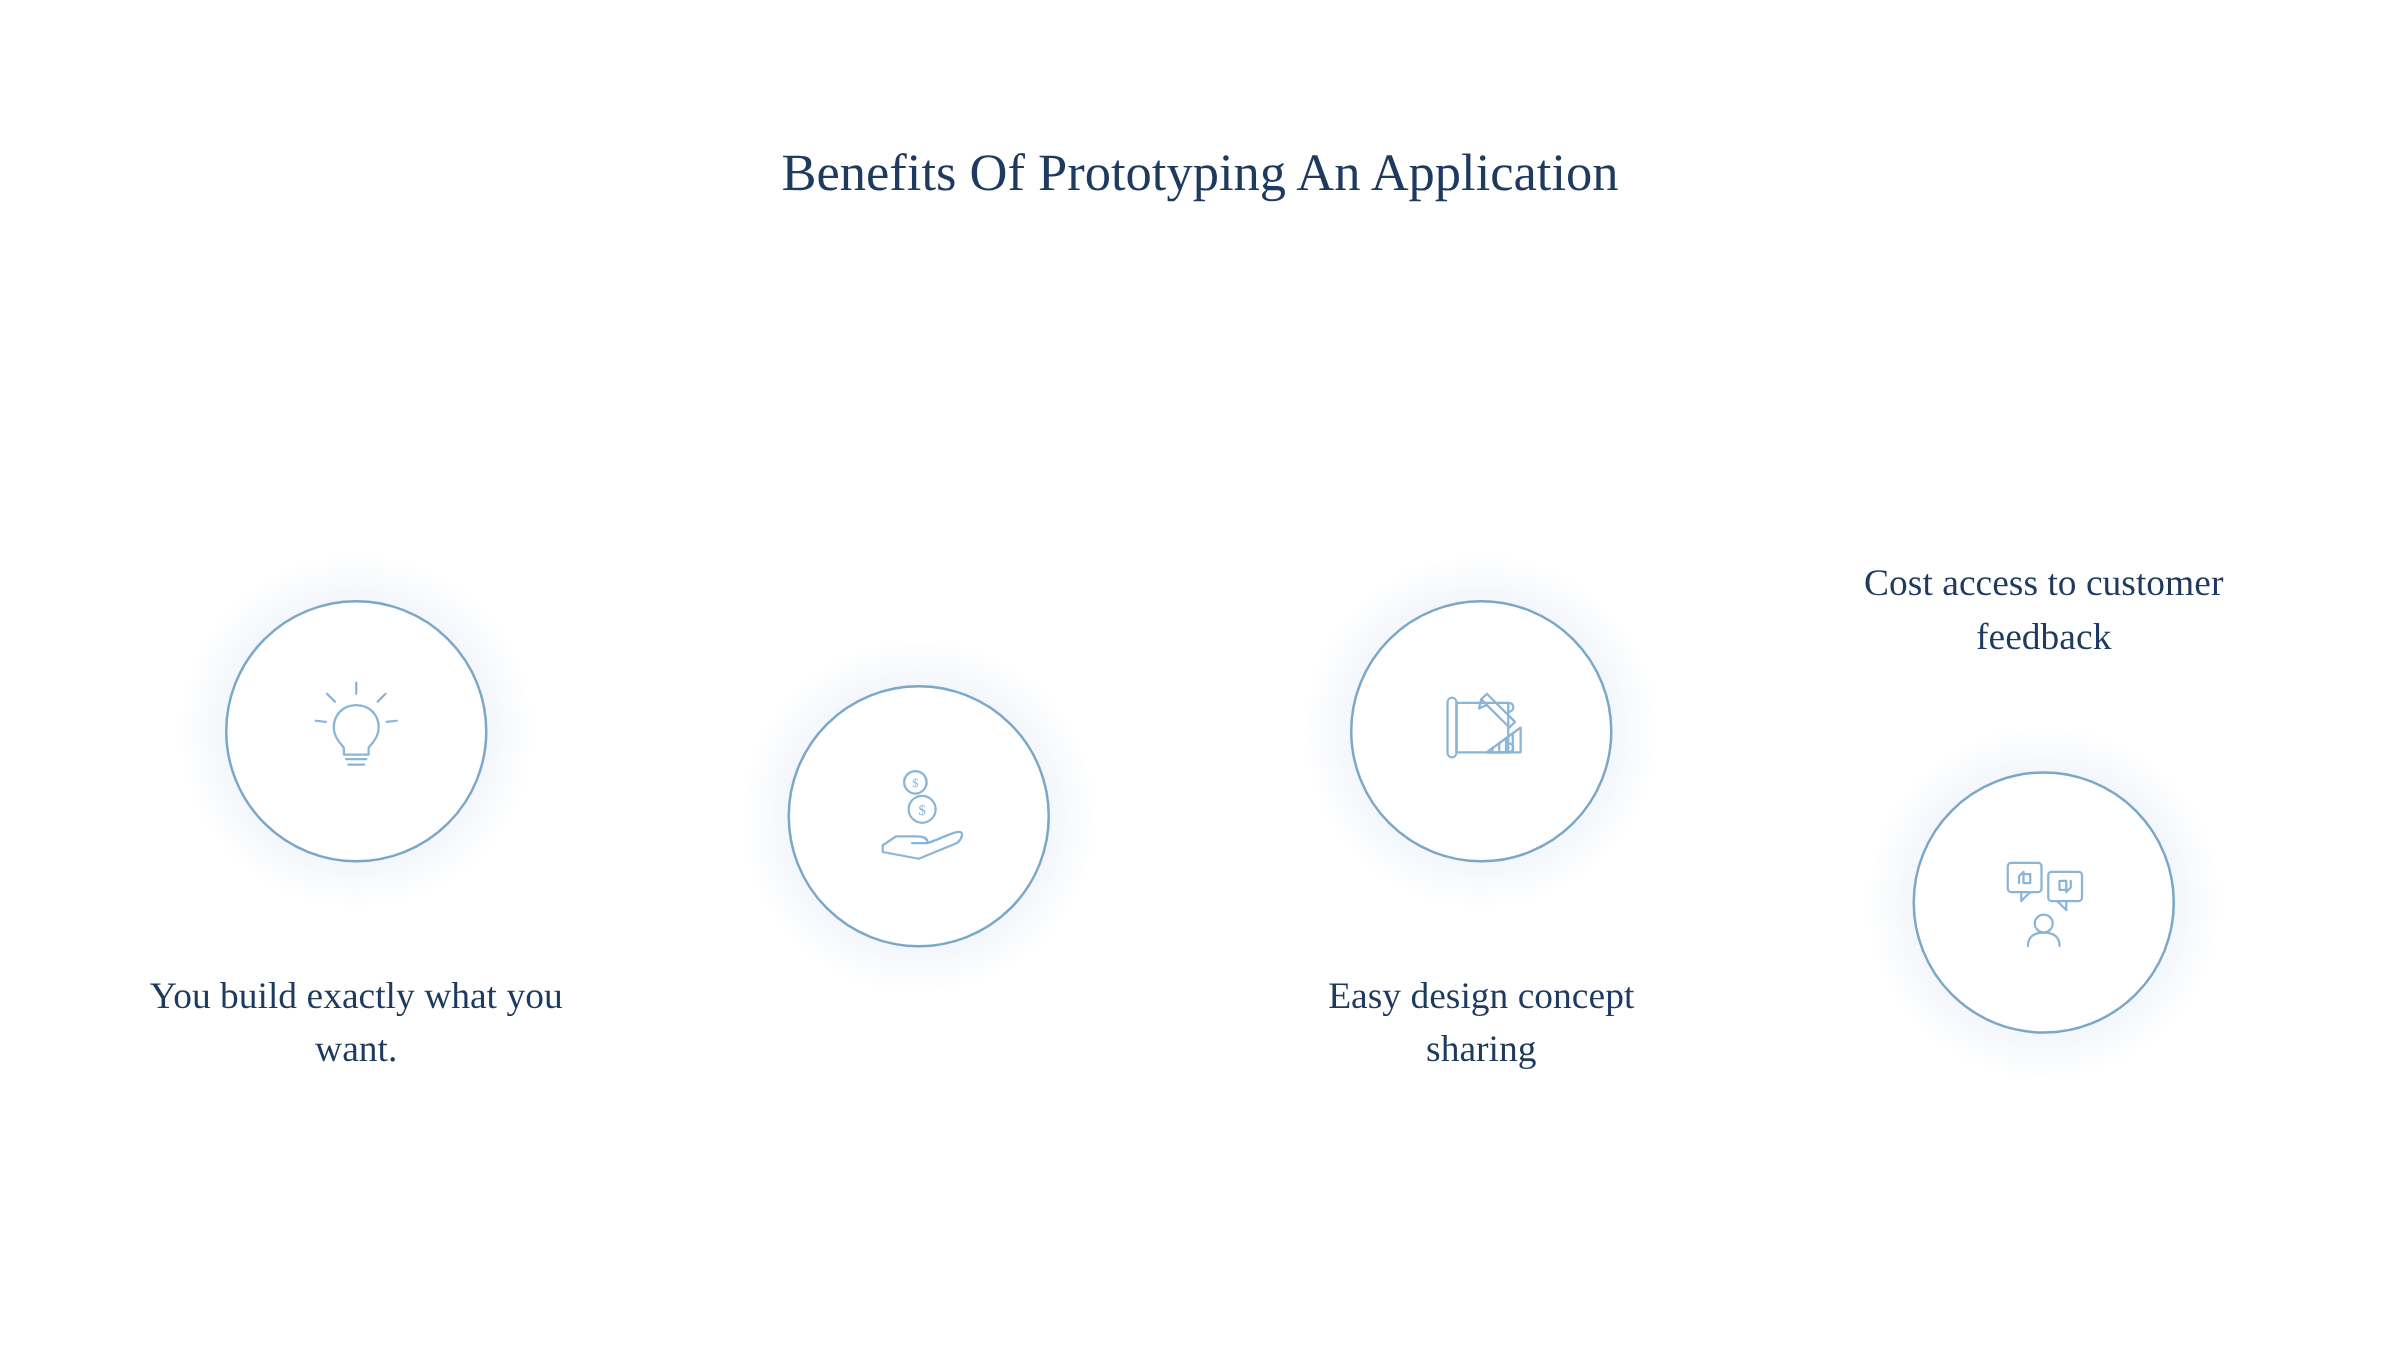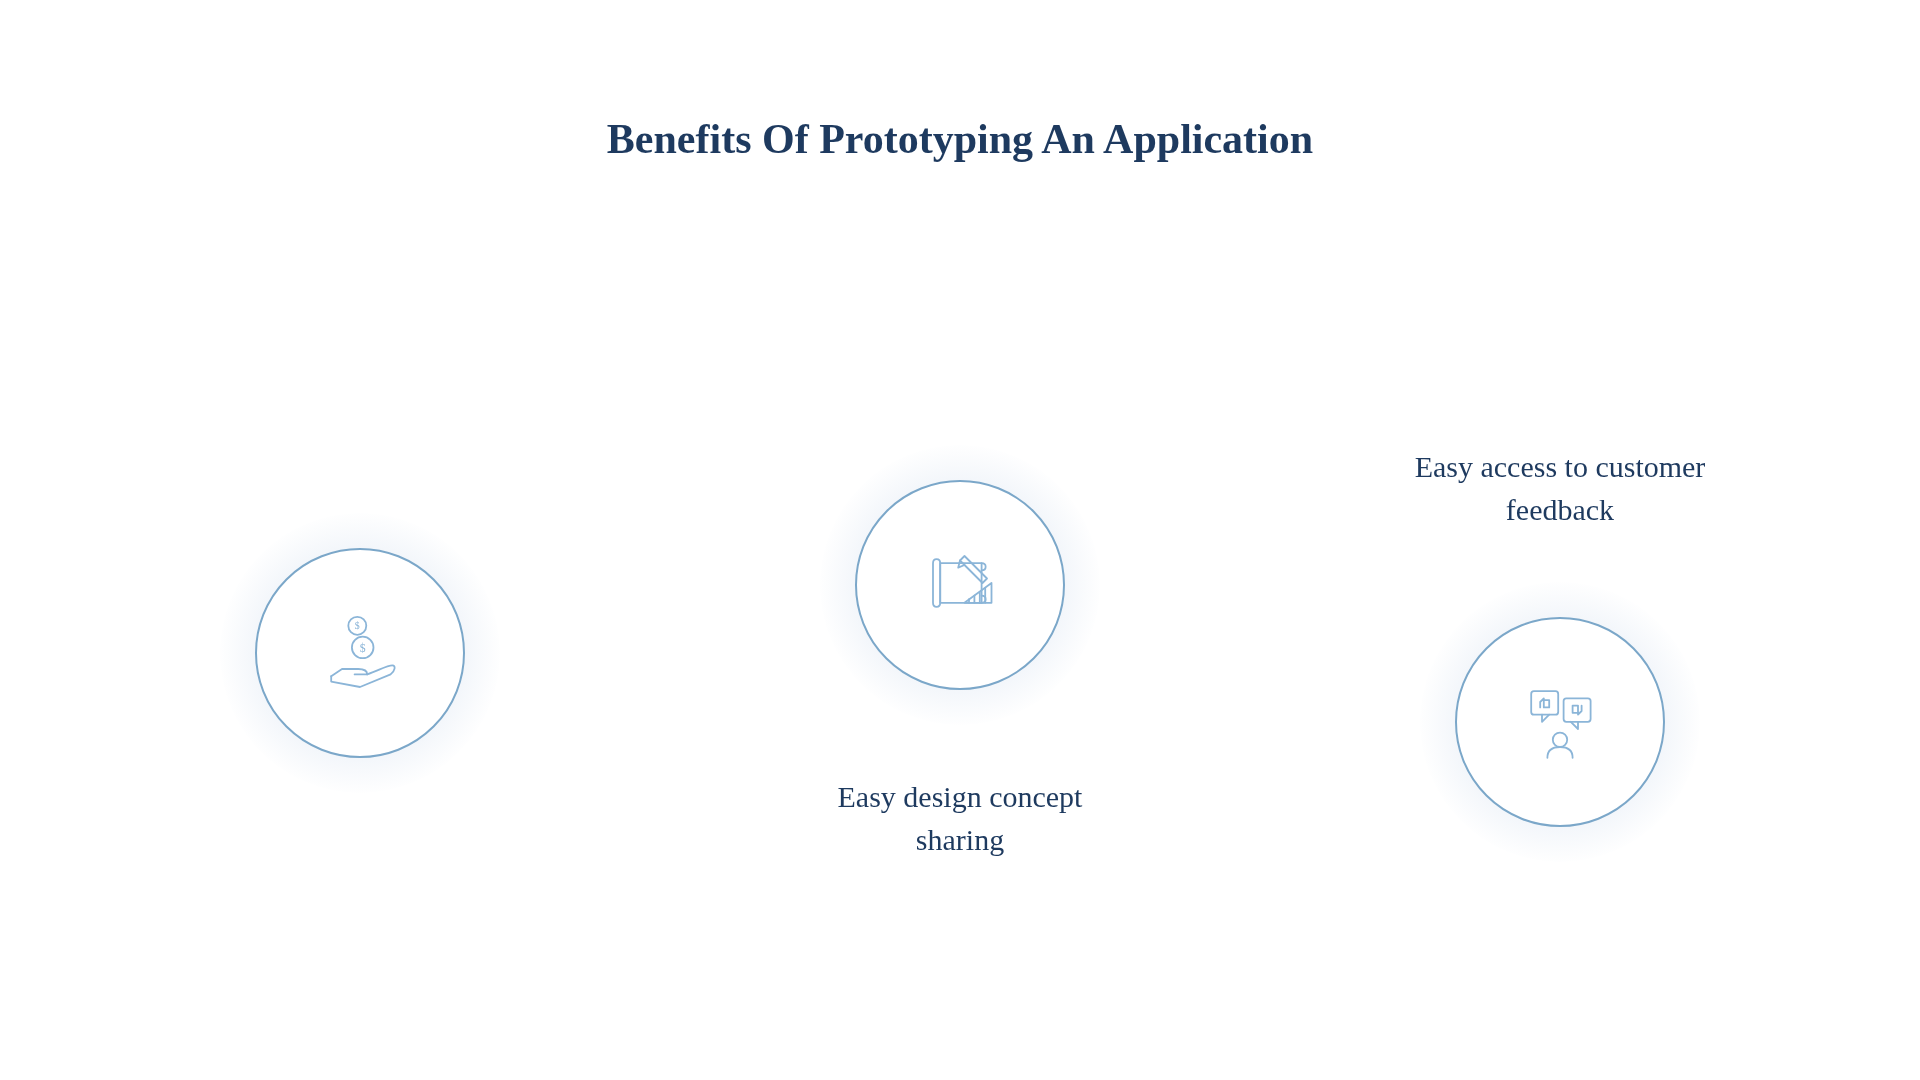--- a/index.html
+++ b/index.html
@@ -6,21 +6,21 @@
     body {
       width: 1920px;
       height: 1080px;
       background: #ffffff;
       font-family: Georgia, 'Times New Roman', serif;
       overflow: hidden;
     }
     .title {
       text-align: center;
       font-size: 42px;
-      font-weight: bold;
+      font-weight: normal;
       color: #1e3a5f;
       padding-top: 115px;
     }
     .benefits-row {
       display: flex;
       justify-content: space-around;
       align-items: center;
       padding: 100px 60px 0 60px;
       height: calc(100% - 200px);
     }
@@ -69,20 +69,40 @@
     }
     .stroke-icon { fill: none; stroke: #8bb5d8; stroke-width: 2; stroke-linecap: round; stroke-linejoin: round; }
   </style>
 </head>
 <body>
 
 <h1 class="title">Benefits Of Prototyping An Application</h1>
 
 <div class="benefits-row">
 
+  <div class="benefit icon-top">
+    <div class="icon-wrap">
+      <div class="halo"></div>
+      <div class="circle">
+        <span>
+          <svg viewBox="0 0 100 100" class="stroke-icon">
+            <path d="M50 30 C38 30 30 39 30 50 C30 58 35 63 39 68 L39 74 L61 74 L61 68 C65 63 70 58 70 50 C70 39 62 30 50 30 Z"></path>
+            <line x1="41" y1="78" x2="59" y2="78"></line>
+            <line x1="43" y1="83" x2="57" y2="83"></line>
+            <line x1="50" y1="10" x2="50" y2="20"></line>
+            <line x1="24" y1="20" x2="31" y2="27"></line>
+            <line x1="76" y1="20" x2="69" y2="27"></line>
+            <line x1="14" y1="44" x2="23" y2="45"></line>
+            <line x1="86" y1="44" x2="77" y2="45"></line>
+          </svg>
+        </span>
+      </div>
+    </div>
+    <div class="benefit-text">You build exactly what you want.</div>
+  </div>
 
   <div class="benefit icon-bottom">
     <div class="icon-wrap">
       <div class="halo"></div>
       <div class="circle">
         <span>
           <svg viewBox="0 0 100 100" class="stroke-icon">
             <circle cx="47" cy="22" r="10"></circle>
             <text x="47" y="26" text-anchor="middle" font-size="11" fill="#8bb5d8" stroke="none">$</text>
             <circle cx="53" cy="46" r="12"></circle>
@@ -113,21 +133,21 @@
             <line x1="72" y1="60" x2="72" y2="72"></line>
             <line x1="78" y1="56" x2="78" y2="72"></line>
           </svg>
         </span>
       </div>
     </div>
     <div class="benefit-text">Easy design concept sharing</div>
   </div>
 
   <div class="benefit icon-bottom">
-    <div class="benefit-text">Easy access to customer feedback</div>
+    <div class="benefit-text">Cost access to customer feedback</div>
     <div class="icon-wrap">
       <div class="halo"></div>
       <div class="circle">
         <span>
           <svg viewBox="0 0 100 100" class="stroke-icon">
             <rect x="18" y="18" width="30" height="26" rx="3"></rect>
             <path d="M30 44 L30 52 L38 44"></path>
             <path d="M28 36 L28 30 L32 26 L32 36 L38 36 L38 28 L32 28"></path>
             <rect x="54" y="26" width="30" height="26" rx="3"></rect>
             <path d="M70 52 L70 60 L62 52"></path>

